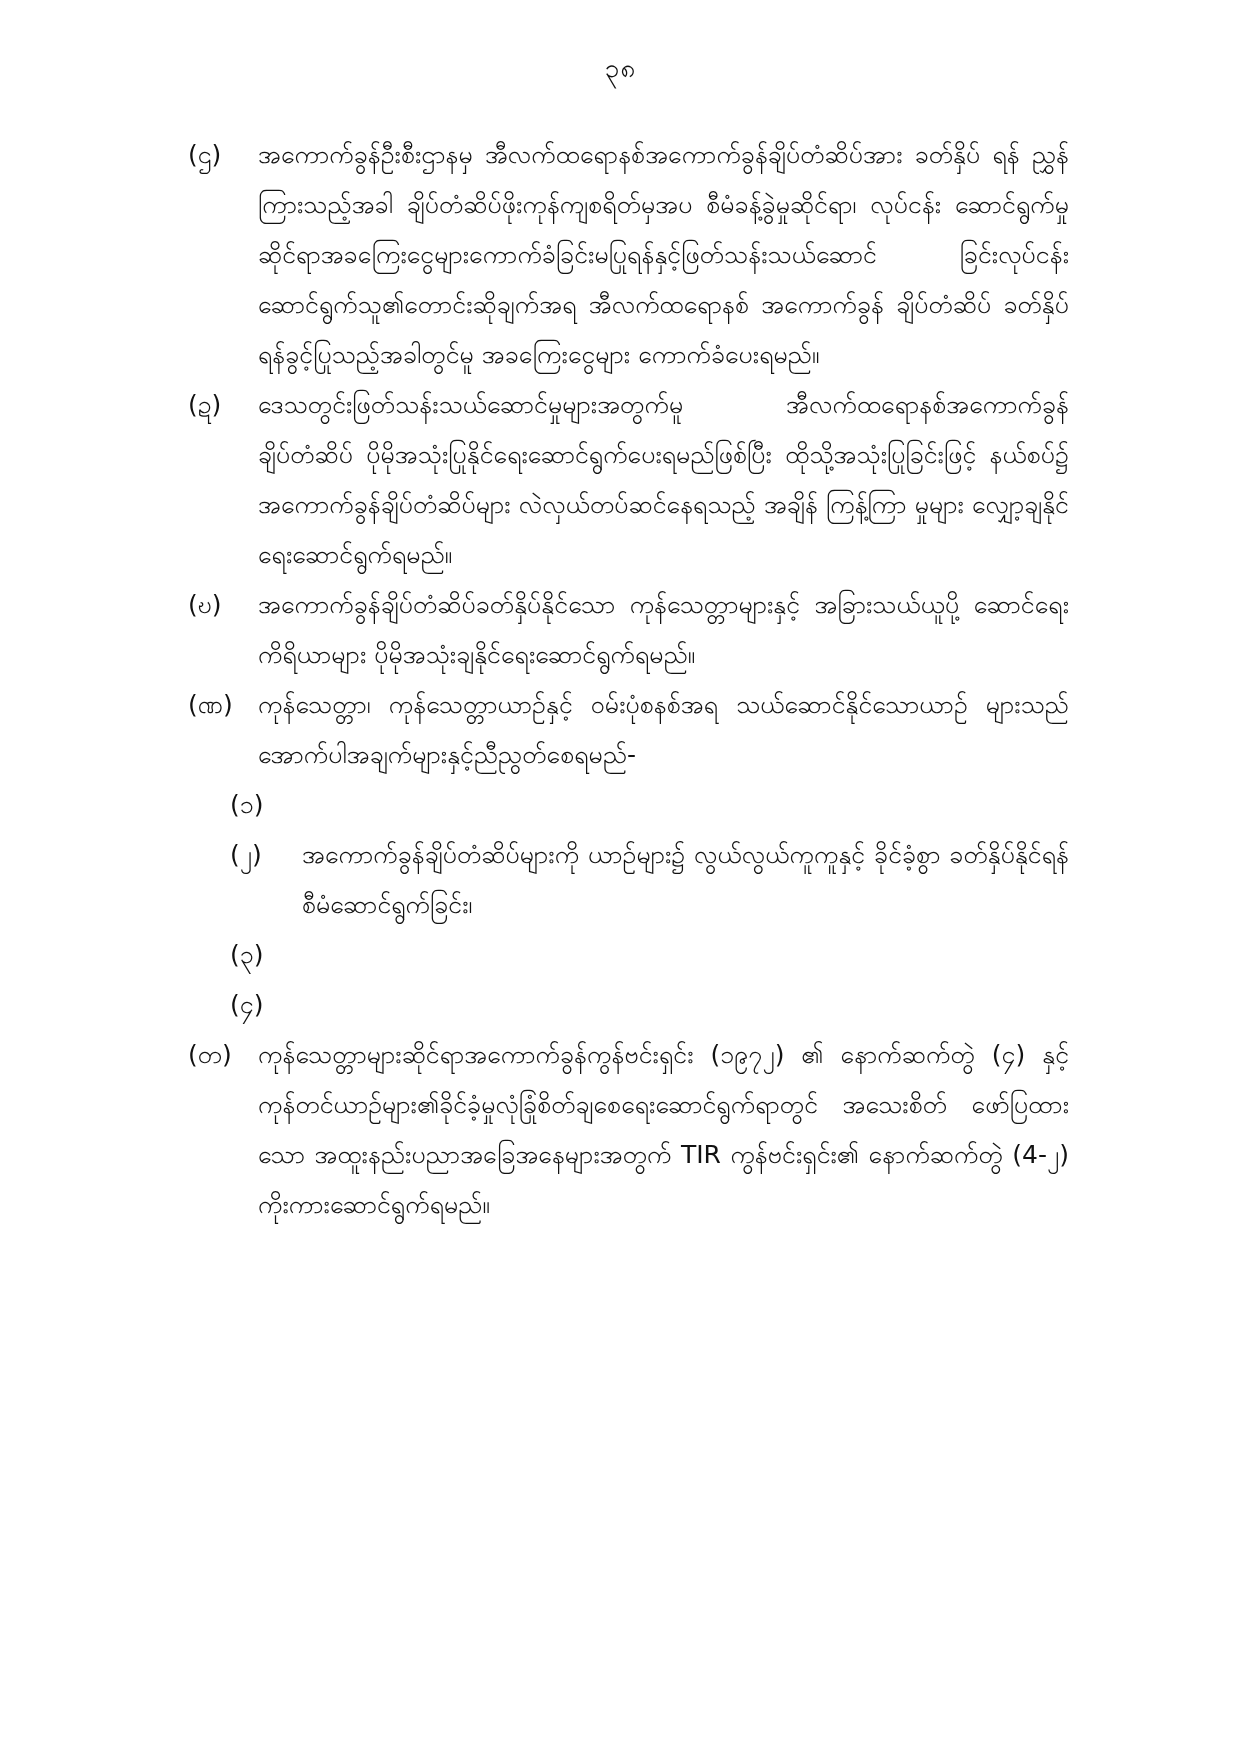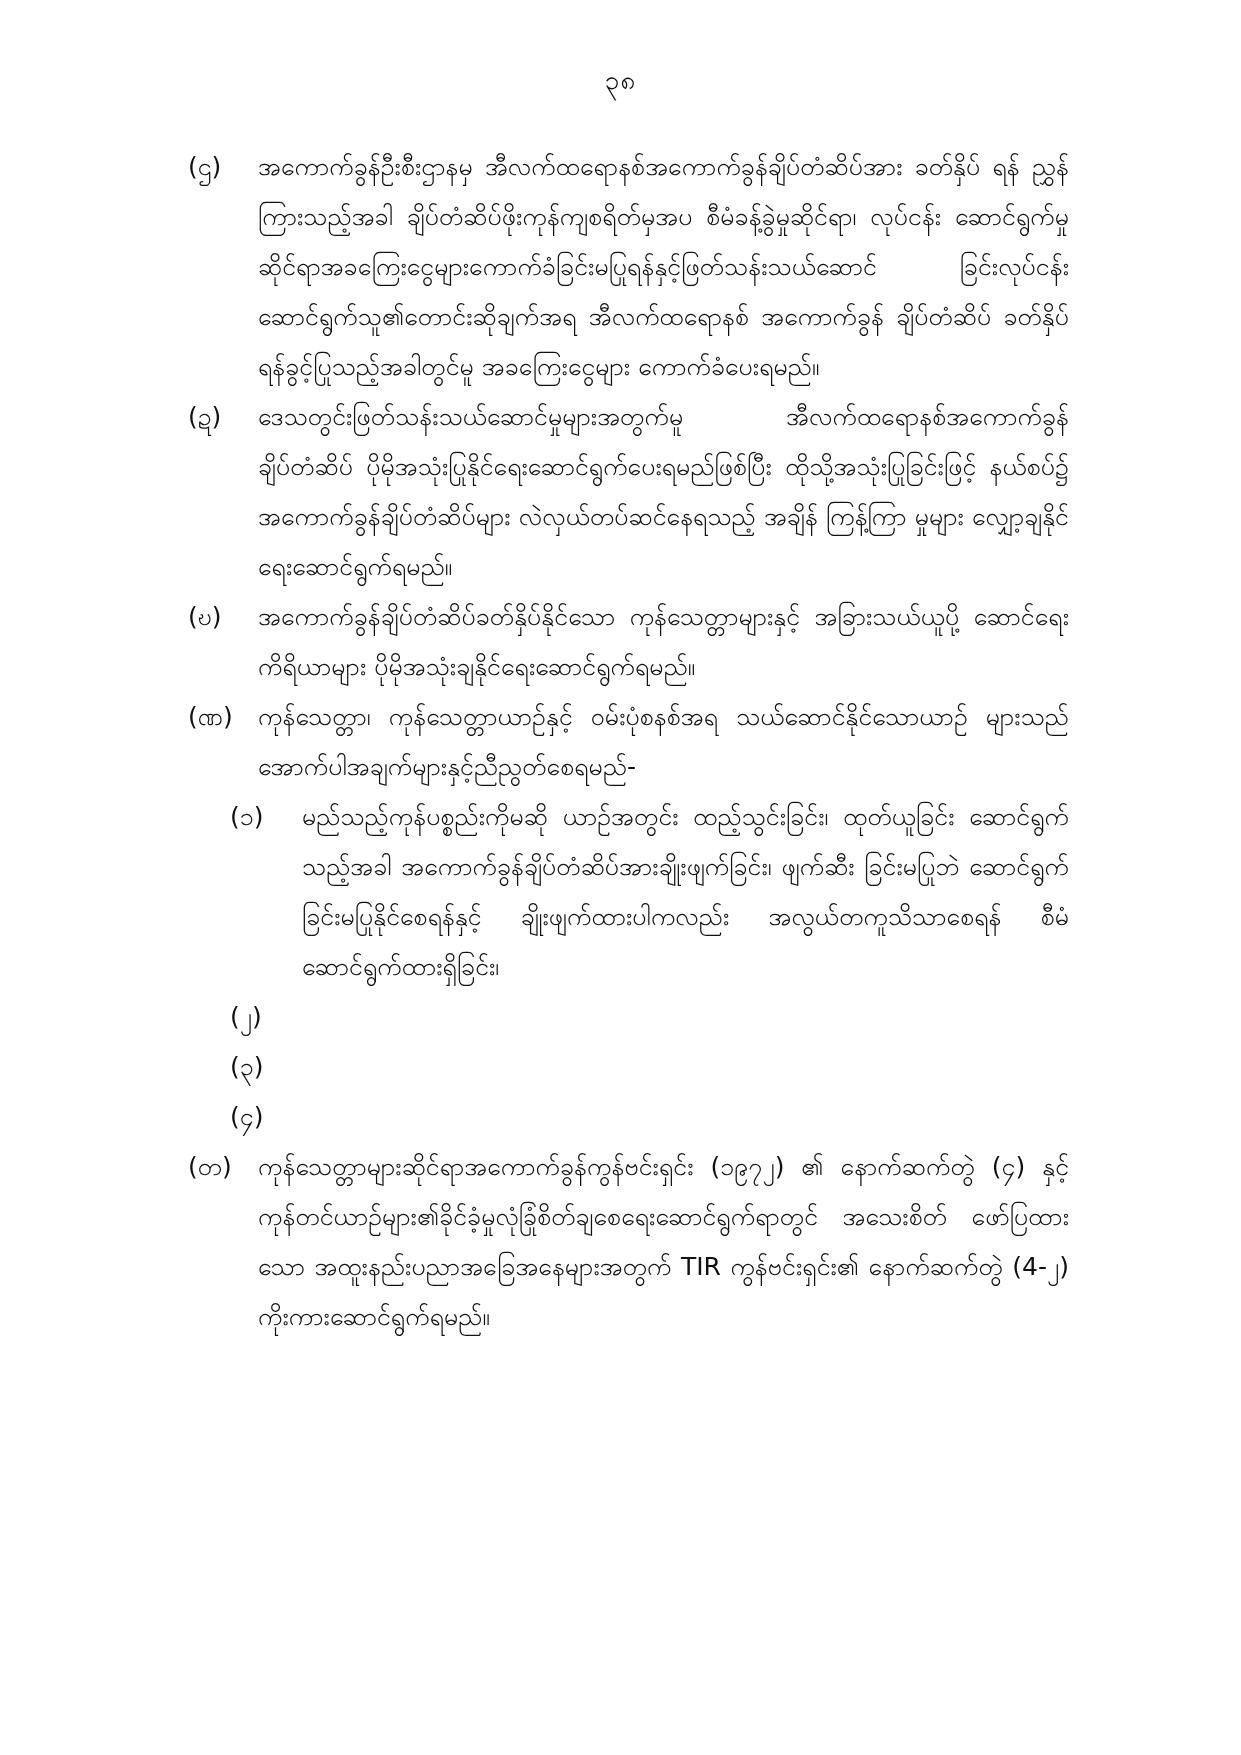--- a/index.html
+++ b/index.html
@@ -8,21 +8,21 @@
     position: relative;
     width: 1241px;
     height: 1755px;
     margin: 0 auto;
     background: #ffffff;
     color: #111111;
     font-family: "DejaVu Sans", sans-serif;
     overflow: hidden;
   }
   .page-number {
-    padding-top: 60px;
+    padding-top: 48px;
     text-align: center;
     font-size: 26px;
     line-height: 40px;
     letter-spacing: 1px;
   }
   .content {
     margin-top: 42px;
     padding-left: 188px;
     padding-right: 172px; 
     font-size: 25px;
@@ -76,24 +76,24 @@
     <div class="item">
       <div class="marker">(ဏ)</div>
       <div class="body">
         <div style="text-align: justify;">ကုန်သေတ္တာ၊ ကုန်သေတ္တာယာဉ်နှင့် ဝမ်းပုံစနစ်အရ သယ်ဆောင်နိုင်သောယာဉ် များသည် အောက်ပါအချက်များနှင့်ညီညွတ်စေရမည်-</div>
       </div>
     </div>
 
     <div class="sub-list">
       <div class="sub-item">
         <div class="marker">(၁)</div>
-        <div class="body">မည်သည့်ကုန်ပစ္စည်းကိုမဆို ယာဉ်အတွင်း ထည့်သွင်းခြင်း၊ ထုတ်ယူခြင်း ဆောင်ရွက်သည့်အခါ အကောက်ခွန်ချိပ်တံဆိပ်အားချိုးဖျက်ခြင်း၊ ဖျက်ဆီး ခြင်းမပြုဘဲ ဆောင်ရွက်ခြင်းမပြုနိုင်စေရန်နှင့် ချိုးဖျက်ထားပါကလည်း အလွယ်တကူသိသာစေရန် စီမံဆောင်ရွက်ထားရှိခြင်း၊</div>
       </div>
       <div class="sub-item">
         <div class="marker">(၂)</div>
+        <div class="body">အကောက်ခွန်ချိပ်တံဆိပ်များကို ယာဉ်များ၌ လွယ်လွယ်ကူကူနှင့် ခိုင်ခံ့စွာ ခတ်နှိပ်နိုင်ရန် စီမံဆောင်ရွက်ခြင်း၊</div>
       </div>
       <div class="sub-item">
         <div class="marker">(၃)</div>
       </div>
       <div class="sub-item">
         <div class="marker">(၄)</div>
       </div>
     </div>
 
     <div class="item">

